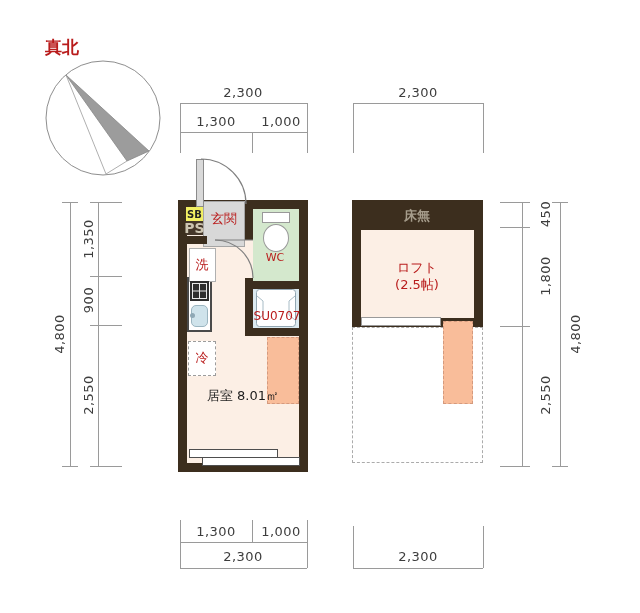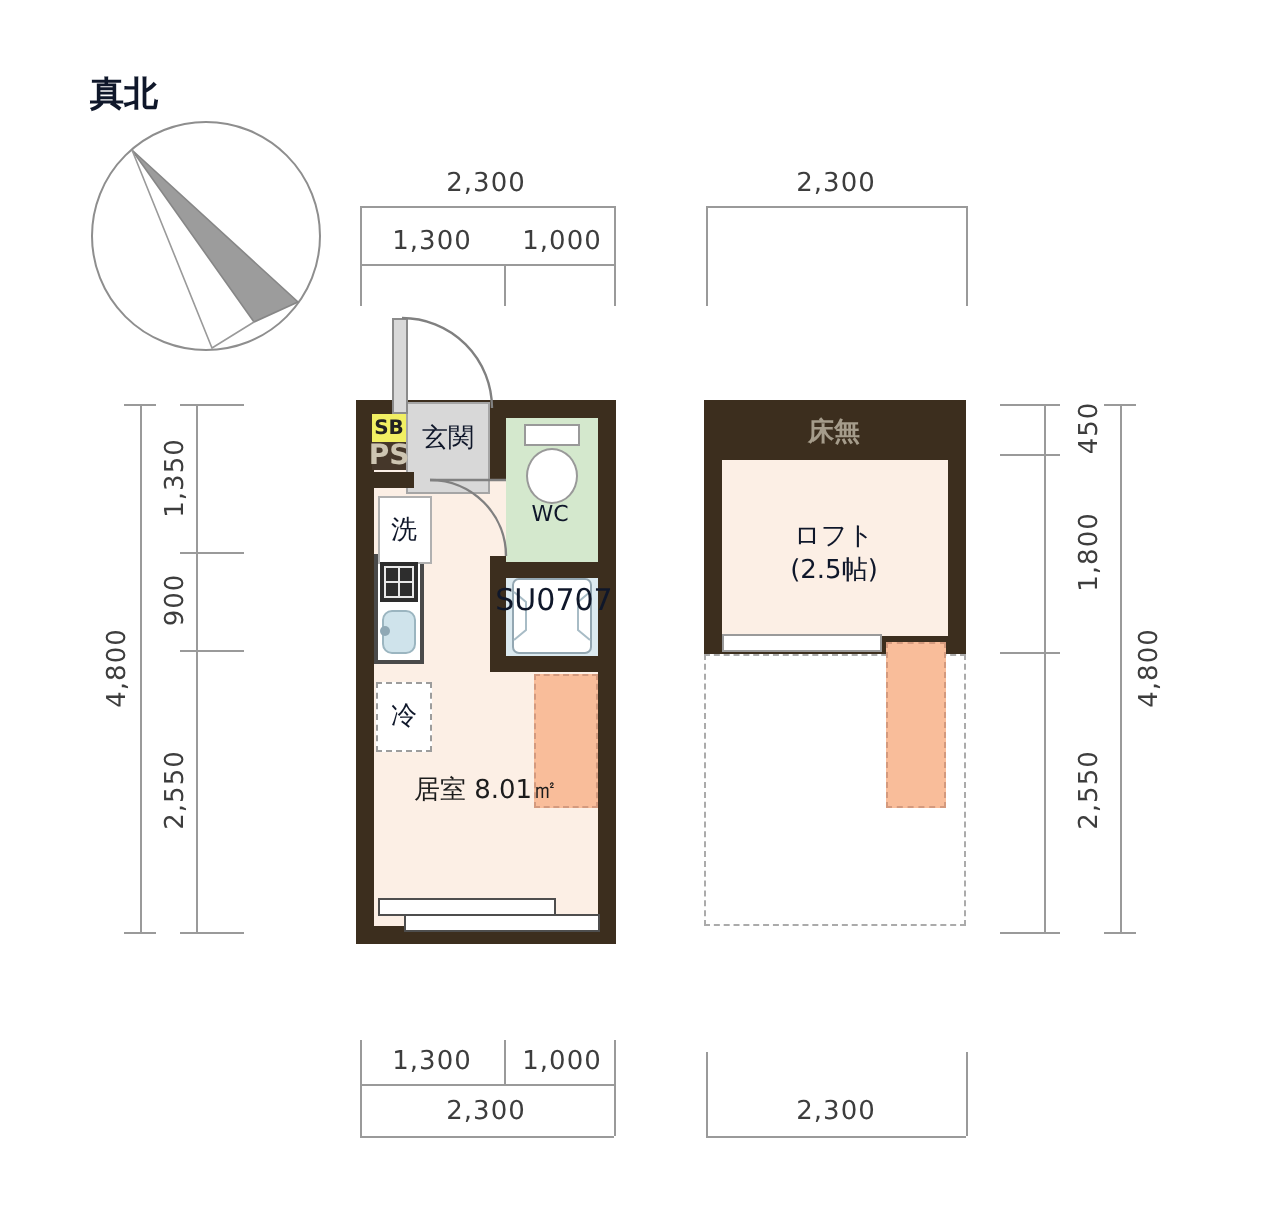--- a/index.html
+++ b/index.html
@@ -8,21 +8,21 @@
     font-family:"DejaVu Sans","Liberation Sans",sans-serif;overflow:hidden;
   }
   .abs{position:absolute;}
   
   .hl{position:absolute;height:1px;background:#9a9a9a;}
   .vl{position:absolute;width:1px;background:#9a9a9a;}
   
   .dt{position:absolute;font-size:13px;color:#3d3d3d;transform:translate(-50%,-50%);white-space:nowrap;letter-spacing:.5px;}
   .dtv{transform:translate(-50%,-50%) rotate(-90deg);}
   
-  .lbl{position:absolute;color:#0f172a;white-space:nowrap;transform:translate(-50%,-50%);}
+  .lbl{position:absolute;color:#b91c1c;white-space:nowrap;transform:translate(-50%,-50%);}
   .wall{position:absolute;background:#3c2e1e;}
   .cream{position:absolute;background:#fcefe5;}
   .boxline{position:absolute;background:#fff;border:1px solid #b0b0b0;box-sizing:border-box;}
   .dashedbox{position:absolute;border:1px dashed #9c9c9c;box-sizing:border-box;}
   .ladder{position:absolute;background:#f9bd9a;border:1px dashed #d49a7e;box-sizing:border-box;}
   .window{position:absolute;background:#fff;border:1px solid #4e4e4e;box-sizing:border-box;}
 </style>
 </head>
 <body>
 
@@ -142,21 +142,21 @@
 
     <rect x="190" y="281" width="19" height="20" fill="#2d2d2d"></rect>
     <rect x="192.5" y="283.5" width="14" height="15" fill="none" stroke="#e8e8e8" stroke-width="1"></rect>
     <line x1="193" y1="291" x2="206" y2="291" stroke="#e8e8e8" stroke-width="1"></line>
     <line x1="199.5" y1="284" x2="199.5" y2="298" stroke="#e8e8e8" stroke-width="1"></line>
   </svg>
 
   <div class="lbl" style="left:224px;top:219px;font-size:13px;">玄関</div>
   <div class="lbl" style="left:202px;top:265px;font-size:13px;">洗</div>
   <div class="lbl" style="left:275px;top:257px;font-size:11px;">WC</div>
-  <div class="lbl" style="left:277px;top:300px;font-size:15px;">SU0707</div>
+  <div class="lbl" style="left:277px;top:316px;font-size:12px;">SU0707</div>
   <div class="lbl" style="left:202px;top:358px;font-size:13px;">冷</div>
 
   <div class="abs" style="left:179px;top:388px;width:128px;text-align:center;font-size:13px;line-height:16px;color:#1c1c1c;">
     <div>居室 8.01㎡</div>
   </div>
 
   <div class="lbl" style="left:417px;top:216px;font-size:13px;font-weight:bold;color:#a59c8b;">床無</div>
   <div class="lbl" style="left:417px;top:268px;font-size:13px;">ロフト</div>
   <div class="lbl" style="left:417px;top:285px;font-size:13px;">(2.5帖)</div>
 

